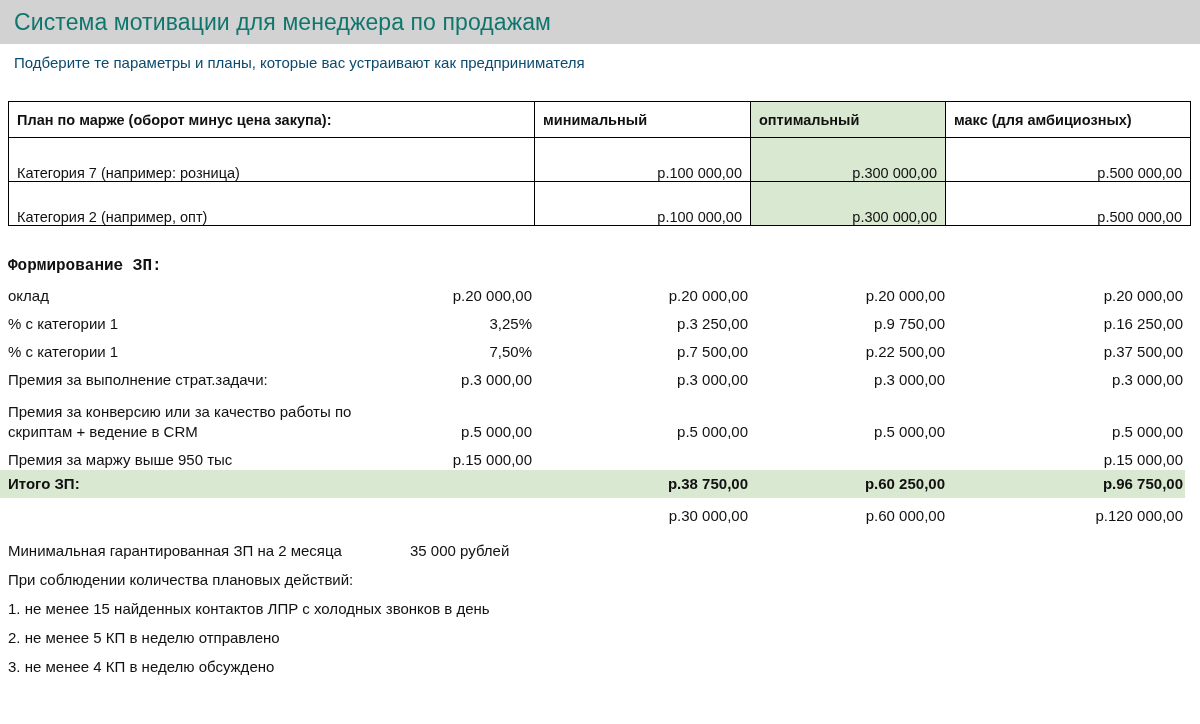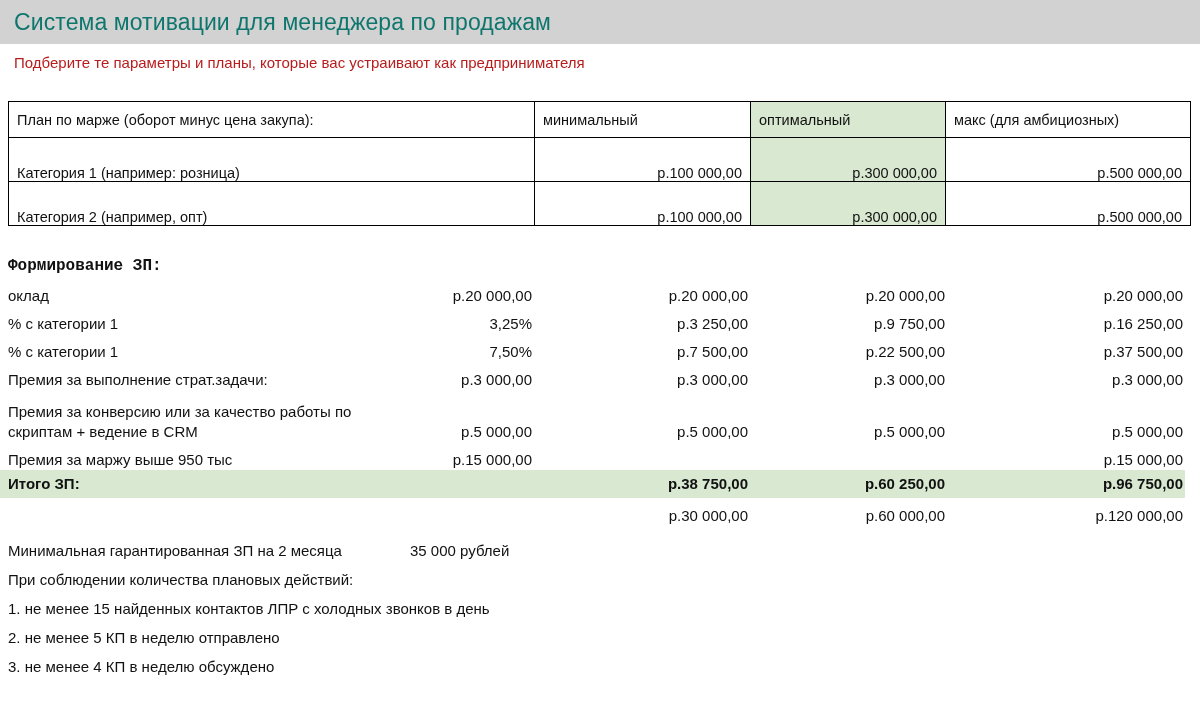--- a/index.html
+++ b/index.html
@@ -37,21 +37,21 @@
 
   .subtitle-bar {
     height: 36px;
     display: flex;
     align-items: center;
     padding-left: 14px;
     box-sizing: border-box;
   }
   .subtitle-text {
     font-size: 15px;
-    color: #b91c1c;
+    color: #0c4a6e;
     font-weight: 400;
   }
 
   
   .plan-table-wrap {
     padding: 21px 0 0 8px;
   }
   table.plan-table {
     border-collapse: collapse;
     width: 1182px;
@@ -60,21 +60,21 @@
   }
   table.plan-table td {
     border: 1.6px solid #000000;
     padding: 0 8px;
     vertical-align: bottom;
     height: 44px;
     box-sizing: border-box;
   }
   table.plan-table tr.head-row td {
     height: 36px;
-    font-weight: normal;
+    font-weight: bold;
     vertical-align: middle;
   }
   .col-label   { width: 526px; }
   .col-min     { width: 216px; }
   .col-opt     { width: 195px; }
   .col-max     { width: 245px; }
 
   .num { text-align: right; }
   .highlight-cell { background: #d9e8d0; }
 
@@ -165,21 +165,21 @@
         <col class="col-max">
     </colgroup>
     <tbody>
       <tr class="head-row">
         <td>План по марже (оборот минус цена закупа):</td>
         <td>минимальный</td>
         <td class="highlight-cell">оптимальный</td>
         <td>макс (для амбициозных)</td>
       </tr>
       <tr>
-        <td>Категория 1 (например: розница)</td>
+        <td>Категория 7 (например: розница)</td>
         <td class="num">р.100 000,00</td>
         <td class="num highlight-cell">р.300 000,00</td>
         <td class="num">р.500 000,00</td>
       </tr>
       <tr>
         <td>Категория 2 (например, опт)</td>
         <td class="num">р.100 000,00</td>
         <td class="num highlight-cell">р.300 000,00</td>
         <td class="num">р.500 000,00</td>
       </tr>

